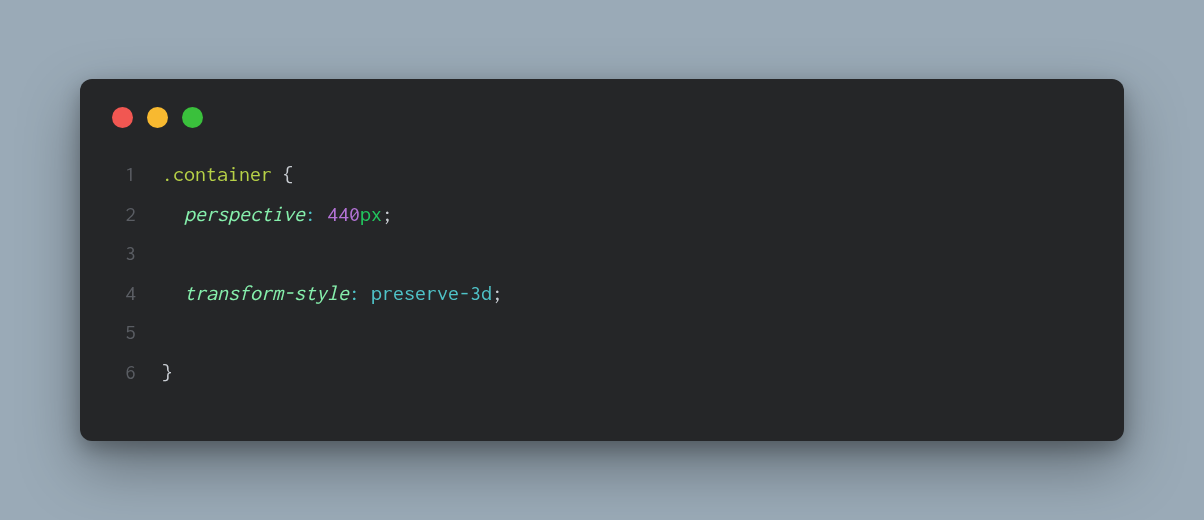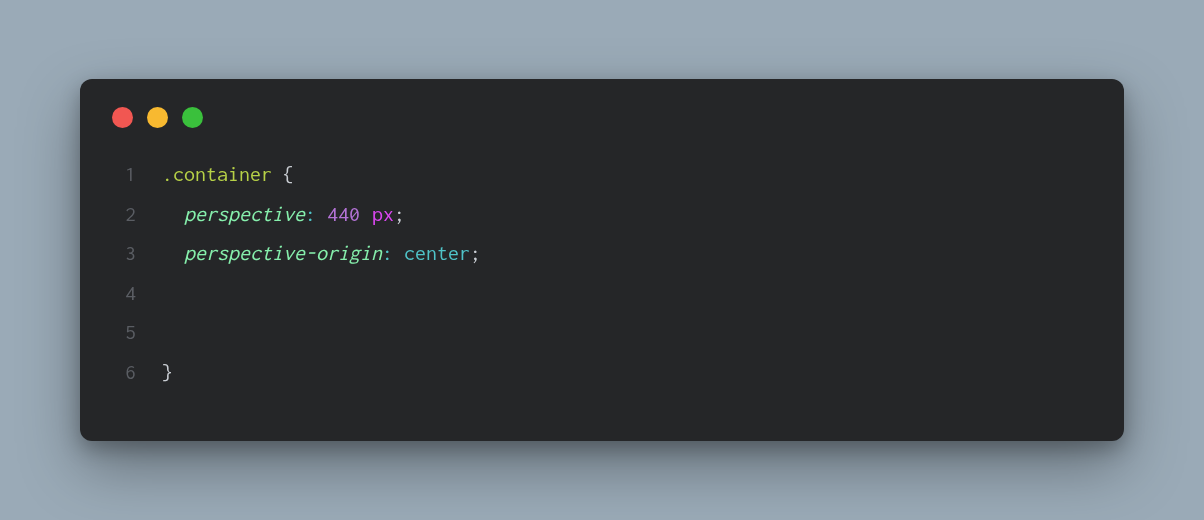--- a/index.html
+++ b/index.html
@@ -60,35 +60,35 @@
       text-align: right;
       margin-right: 26px;
       user-select: none;
     }
 
     .selector { color: #b7d147; text-align: right; }
     .brace { color: #c9cdd3; }
     .prop { color: #86efac; font-style: italic; }
     .colon { color: #4fc3c8; }
     .num { color: #b473d6; }
-    .unit { color: #d946ef; margin-left: 12px; }
+    .unit { color: #22c55e; }
     .val { color: #4fc3c8; }
     .semi { color: #c9cdd3; }
     .plain { color: #c9cdd3; }
   </style>
 </head>
 <body>
 
 <div class="window">
   <div class="traffic-lights">
     <div class="dot red"></div>
     <div class="dot yellow"></div>
     <div class="dot green"></div>
   </div>
   <div class="code" id="code-block">
       <div class="line"><span class="ln">1</span><span><span class="selector">.container</span><span class="plain"> </span><span class="brace">{</span></span></div>
       <div class="line"><span class="ln">2</span><span><span class="plain">  </span><span class="prop">perspective</span><span class="colon">:</span><span class="plain"> </span><span class="num">440</span><span class="unit">px</span><span class="semi">;</span></span></div>
-      <div class="line"><span class="ln">3</span><span><span class="plain">  </span><span class="prop">perspective-origin</span><span class="colon">:</span><span class="plain"> </span><span class="val">center</span><span class="semi">;</span></span></div>
-      <div class="line"><span class="ln">4</span></div>
+      <div class="line"><span class="ln">3</span></div>
+      <div class="line"><span class="ln">4</span><span><span class="plain">  </span><span class="prop">transform-style</span><span class="colon">:</span><span class="plain"> </span><span class="val">preserve-3d</span><span class="semi">;</span></span></div>
       <div class="line"><span class="ln">5</span><span><span class="plain"></span></span></div>
       <div class="line"><span class="ln">6</span><span><span class="brace">}</span></span></div>
     </div>
 </div>
 
 </body></html>

